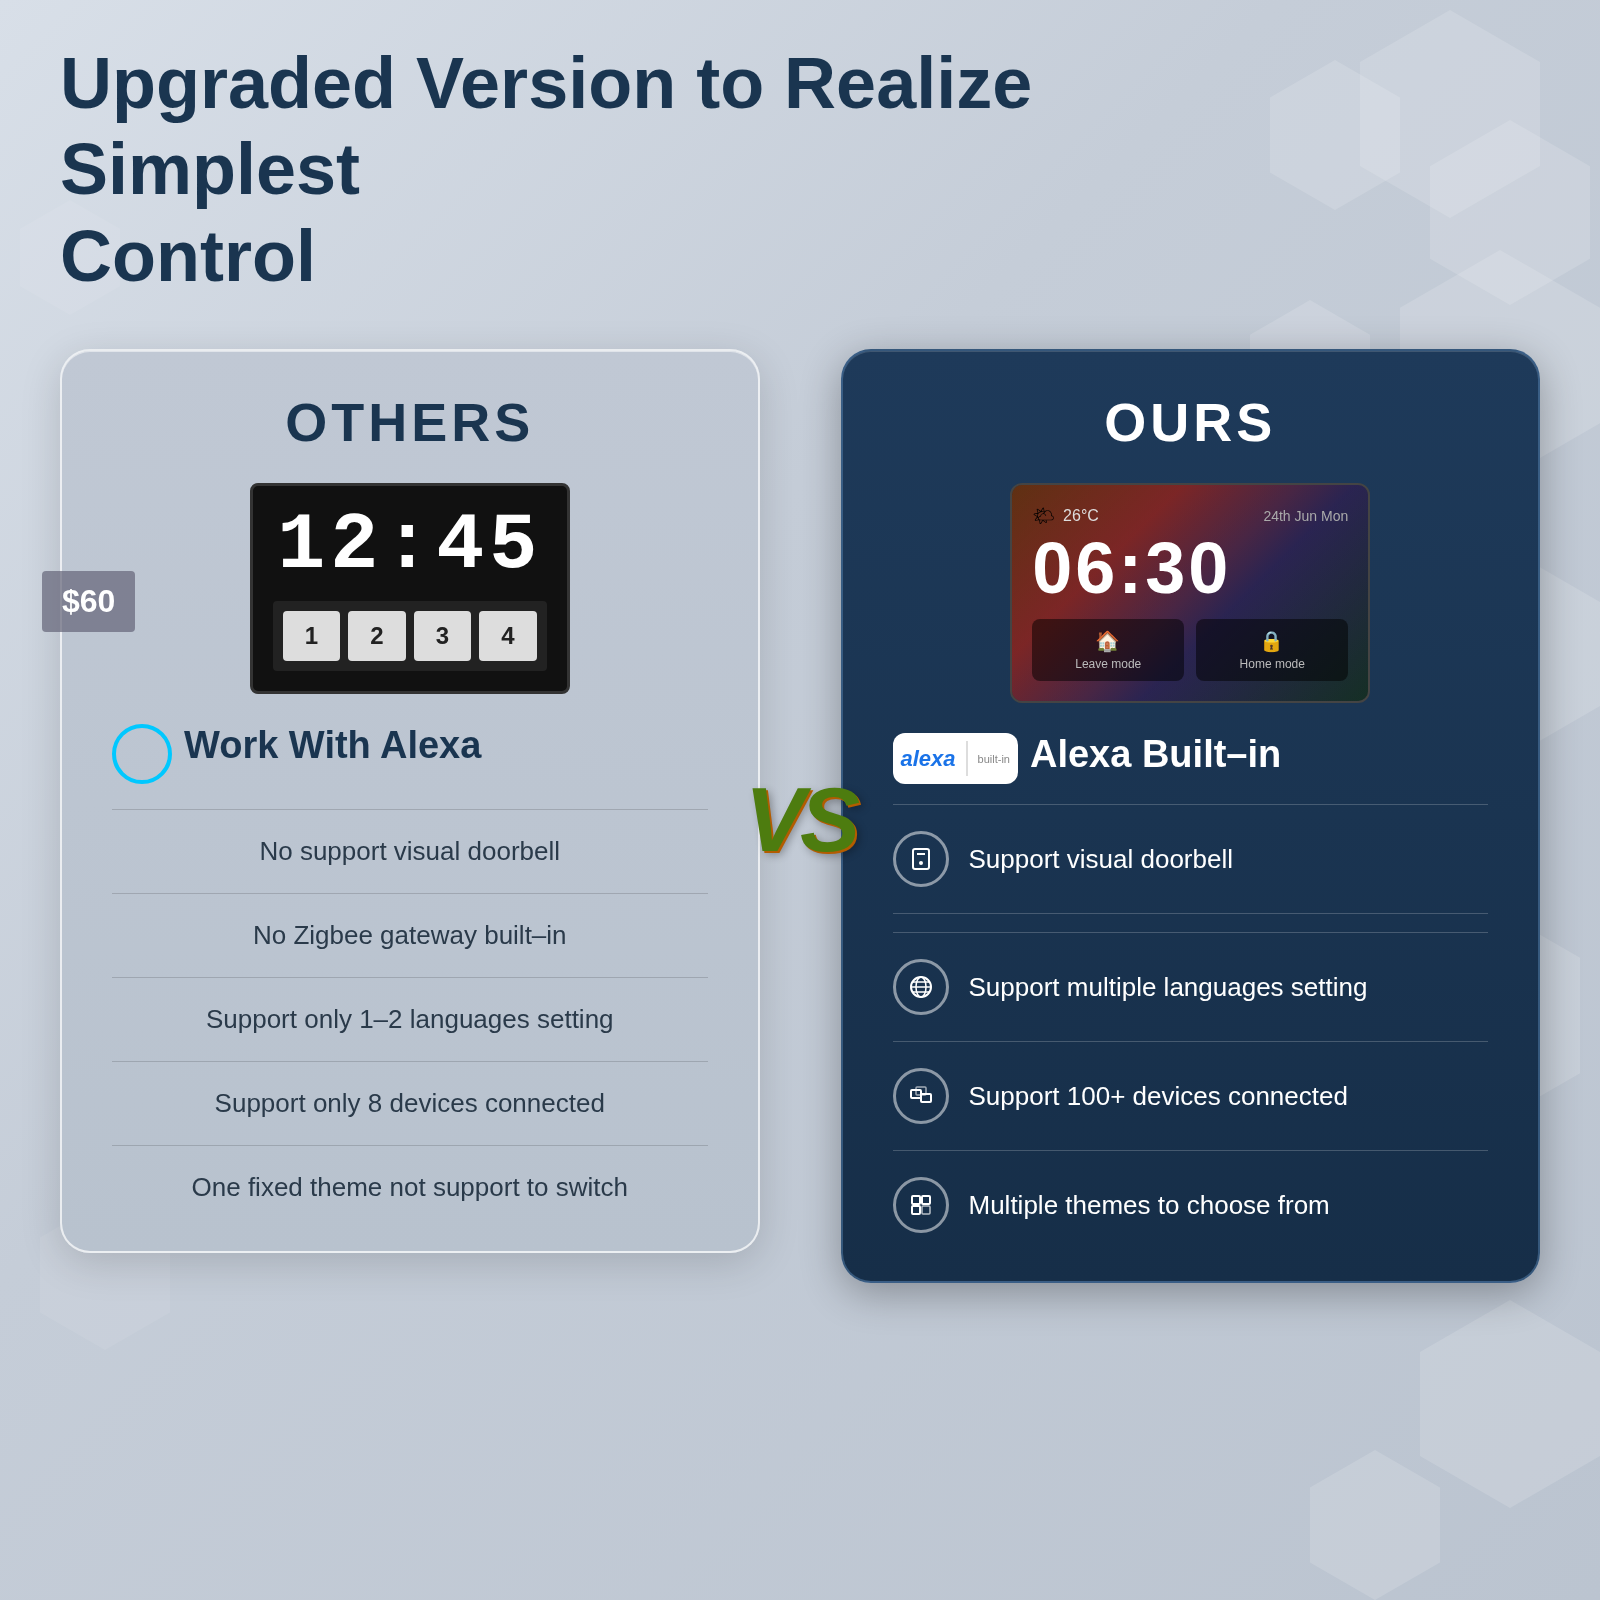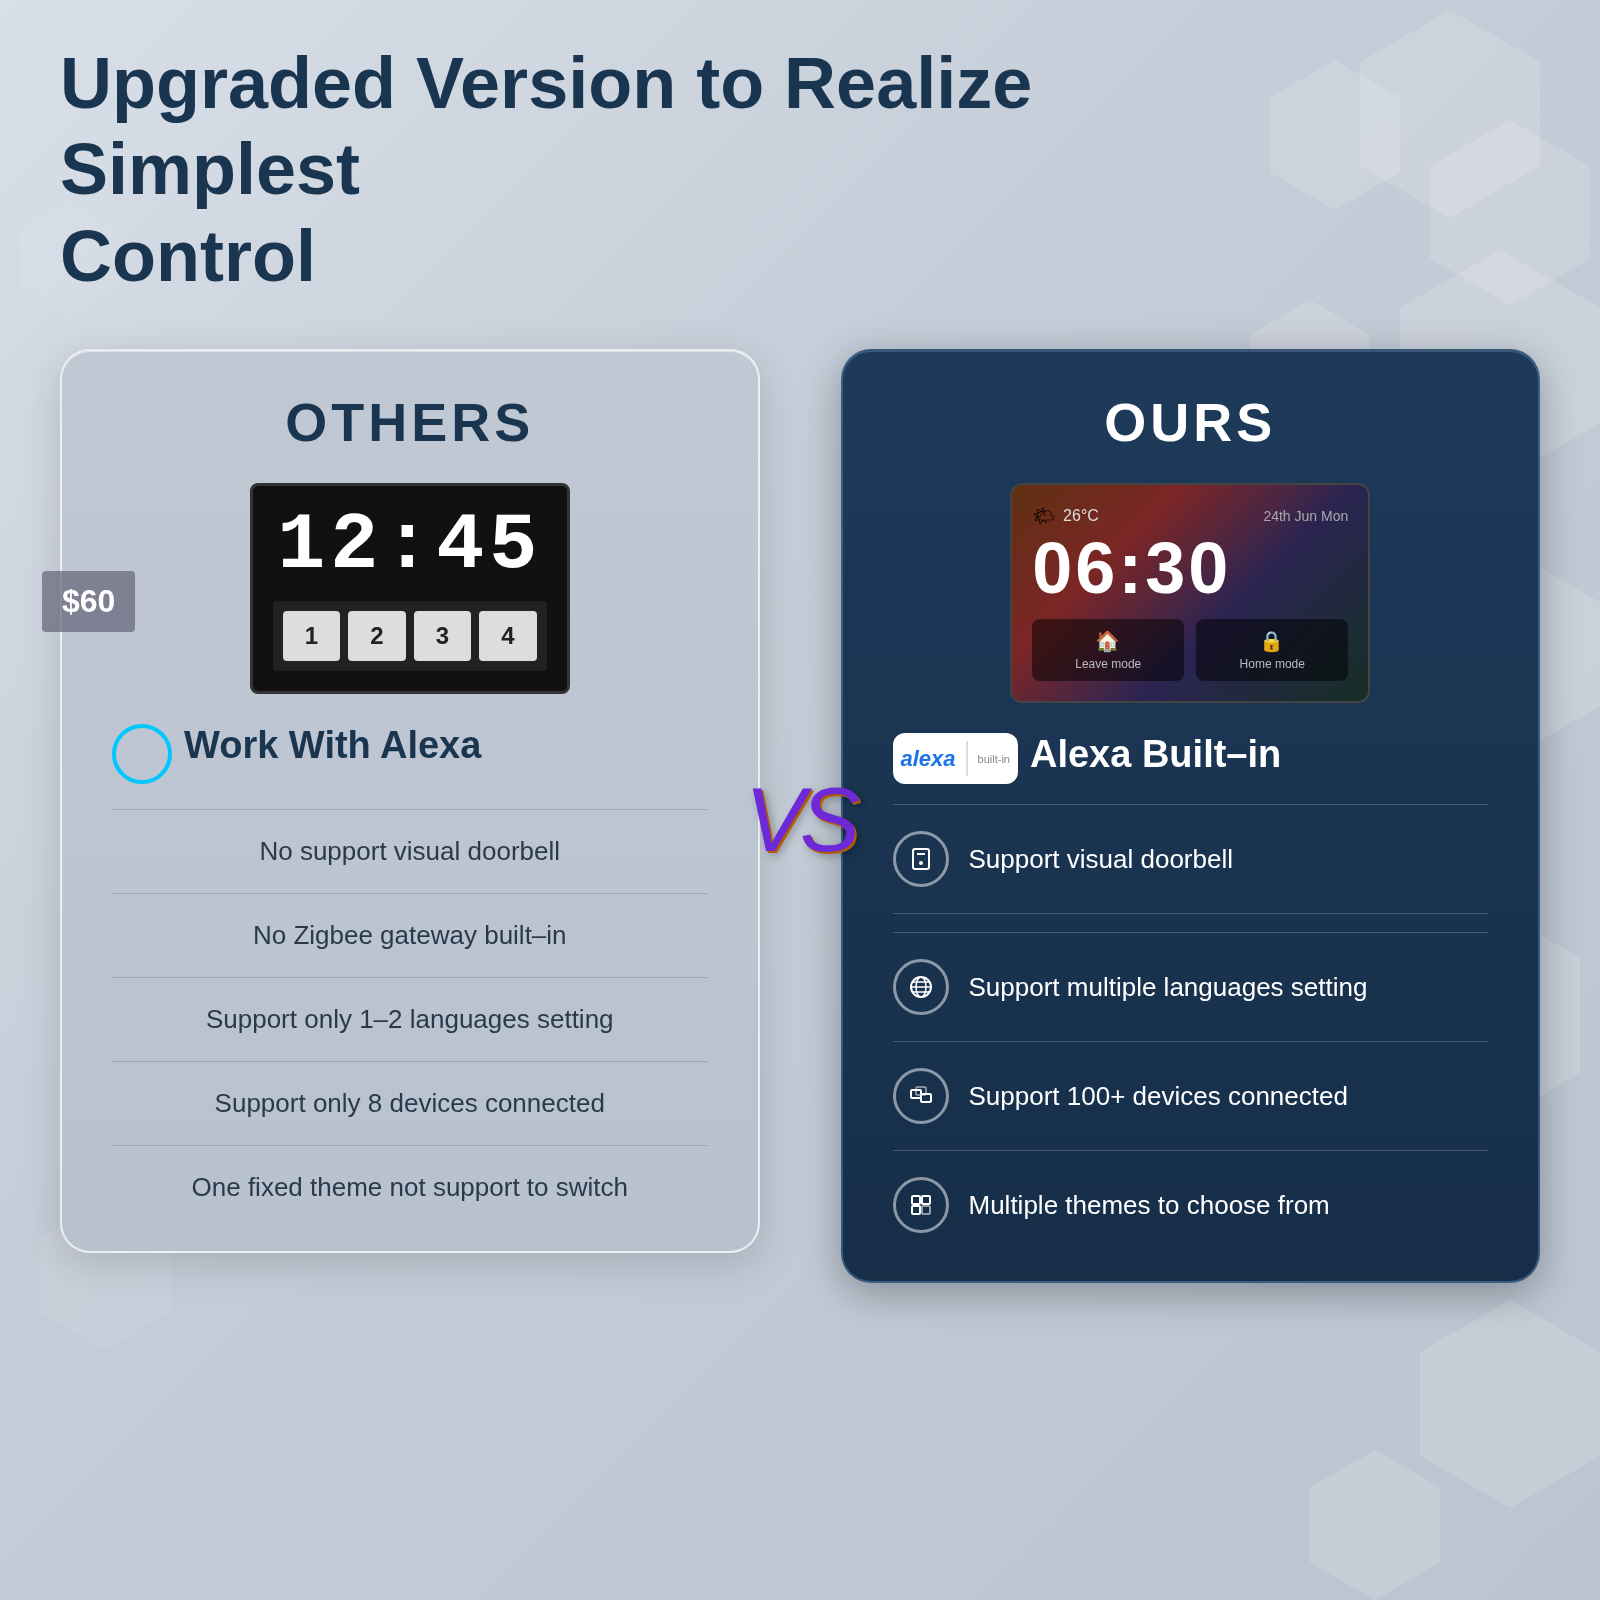--- a/index.html
+++ b/index.html
@@ -49,22 +49,22 @@
     }
 
     
     .vs-badge {
       position: absolute;
       left: 50%;
       transform: translateX(-50%);
       top: 420px;
       z-index: 10;
       font-size: 90px;
-      font-weight: 400;
-      color: #6d28d9;
+      font-weight: 700;
+      color: #4d7c0f;
       text-shadow: 2px 2px 0px #b35c00, 4px 4px 8px rgba(0,0,0,0.3);
       font-style: italic;
       letter-spacing: -5px;
     }
 
     
     .card {
       flex: 1;
       border-radius: 30px;
       padding: 40px 50px;

